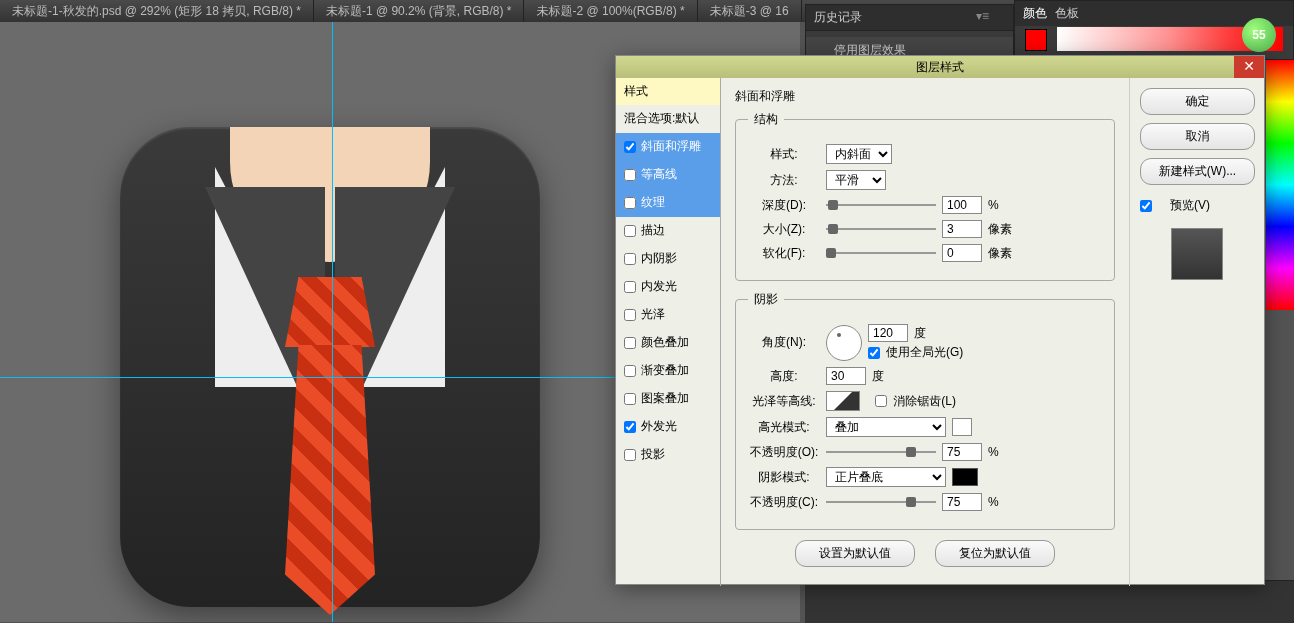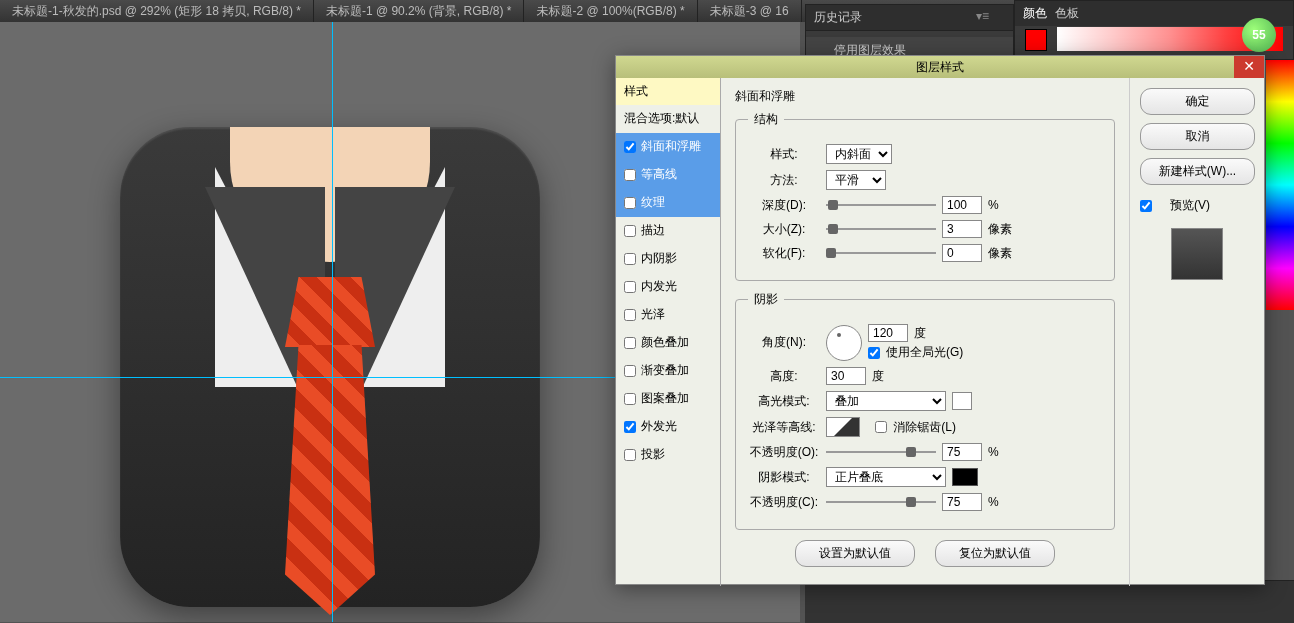--- a/index.html
+++ b/index.html
@@ -226,26 +226,26 @@
                 <input type="checkbox" class="cb" checked="" style="">
                 <span>使用全局光(G)</span>
               </div>
           </div>
         </div>
         <div class="row">
             <span class="lbl">高度:</span>
             <input class="num" value="30" style="">
             <span>度</span>
           </div>
+        <div class="row"><span class="lbl">光泽等高线:</span><span class="gloss"></span>&nbsp;<input type="checkbox" class="cb" style=""><span>消除锯齿(L)</span></div>
         <div class="row">
             <span class="lbl">高光模式:</span>
             <select style="min-width:120px"><option>叠加</option></select>
             <span class="wb"></span>
           </div>
-        <div class="row"><span class="lbl">光泽等高线:</span><span class="gloss"></span>&nbsp;<input type="checkbox" class="cb" style=""><span>消除锯齿(L)</span></div>
         <div class="row">
             <span class="lbl">不透明度(O):</span>
             <div class="slider">
               <div class="th" style="left:80px"></div>
             </div>
             <input class="num" value="75" style="">
             <span>%</span>
           </div>
         <div class="row">
             <span class="lbl">阴影模式:</span>

